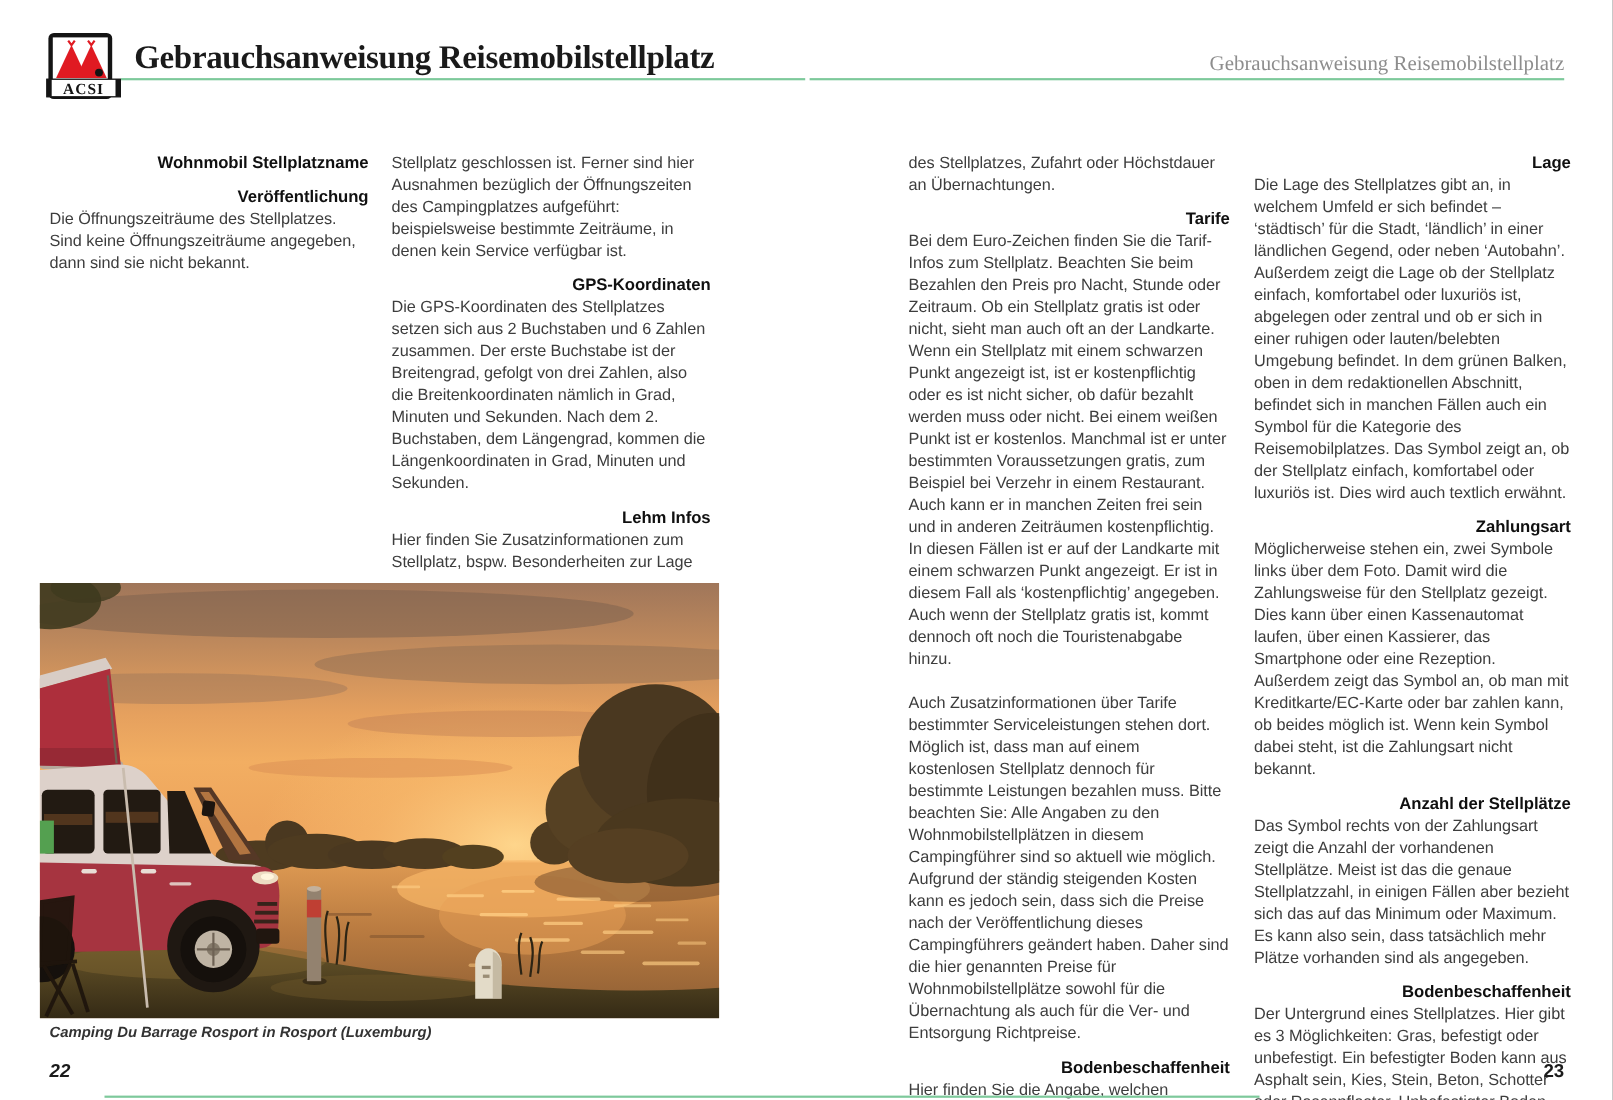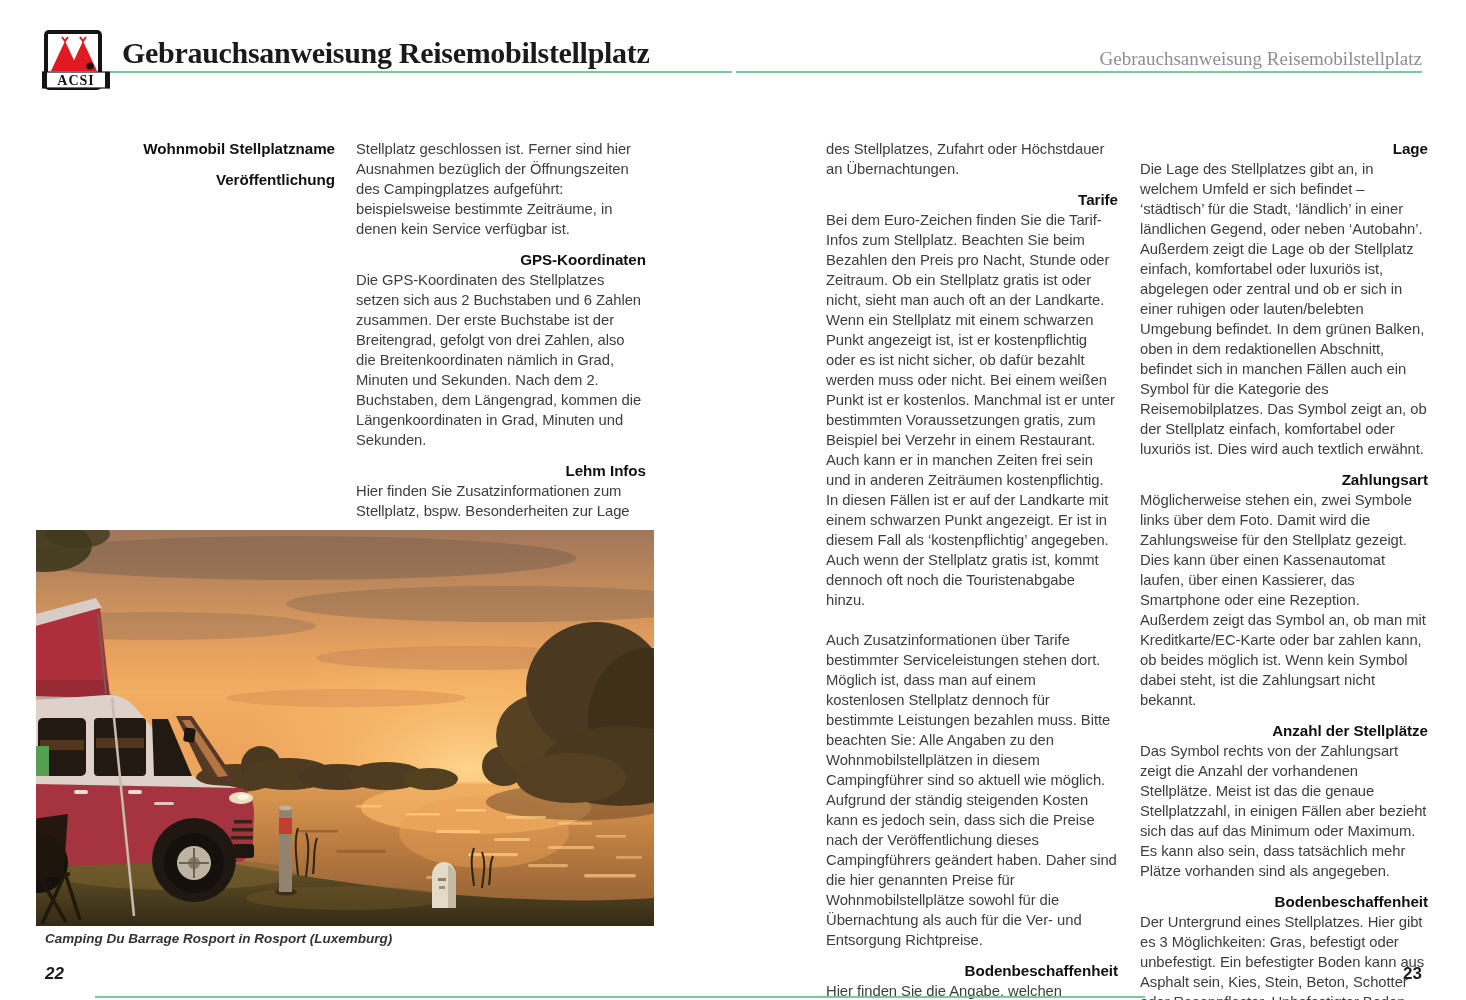--- a/index.html
+++ b/index.html
@@ -80,20 +80,21 @@
   <div class="title-right">Gebrauchsanweisung Reisemobilstellplatz</div>
   <div class="rule rule-left"></div>
   <div class="rule rule-right"></div>
 
   <div class="col col-1">
       <section>
         <h3>Wohnmobil Stellplatzname</h3>
       </section>
       <section>
         <h3>Veröffentlichung</h3>
+        <p>Die Öffnungszeiträume des Stellplatzes. Sind keine Öffnungszeiträume angegeben, dann sind sie nicht bekannt.</p>
       </section>
     </div>
   <div class="col col-2">
       <section>
         <p>Stellplatz geschlossen ist. Ferner sind hier Ausnahmen bezüglich der Öffnungszeiten des Campingplatzes aufgeführt: beispielsweise bestimmte Zeiträume, in denen kein Service verfügbar ist.</p>
       </section>
       <section>
         <h3>GPS-Koordinaten</h3>
         <p>Die GPS-Koordinaten des Stellplatzes setzen sich aus 2 Buchstaben und 6 Zahlen zusammen. Der erste Buchstabe ist der Breitengrad, gefolgt von drei Zahlen, also die Breitenkoordinaten nämlich in Grad, Minuten und Sekunden. Nach dem 2. Buchstaben, dem Längengrad, kommen die Längenkoordinaten in Grad, Minuten und Sekunden.</p>
       </section>

